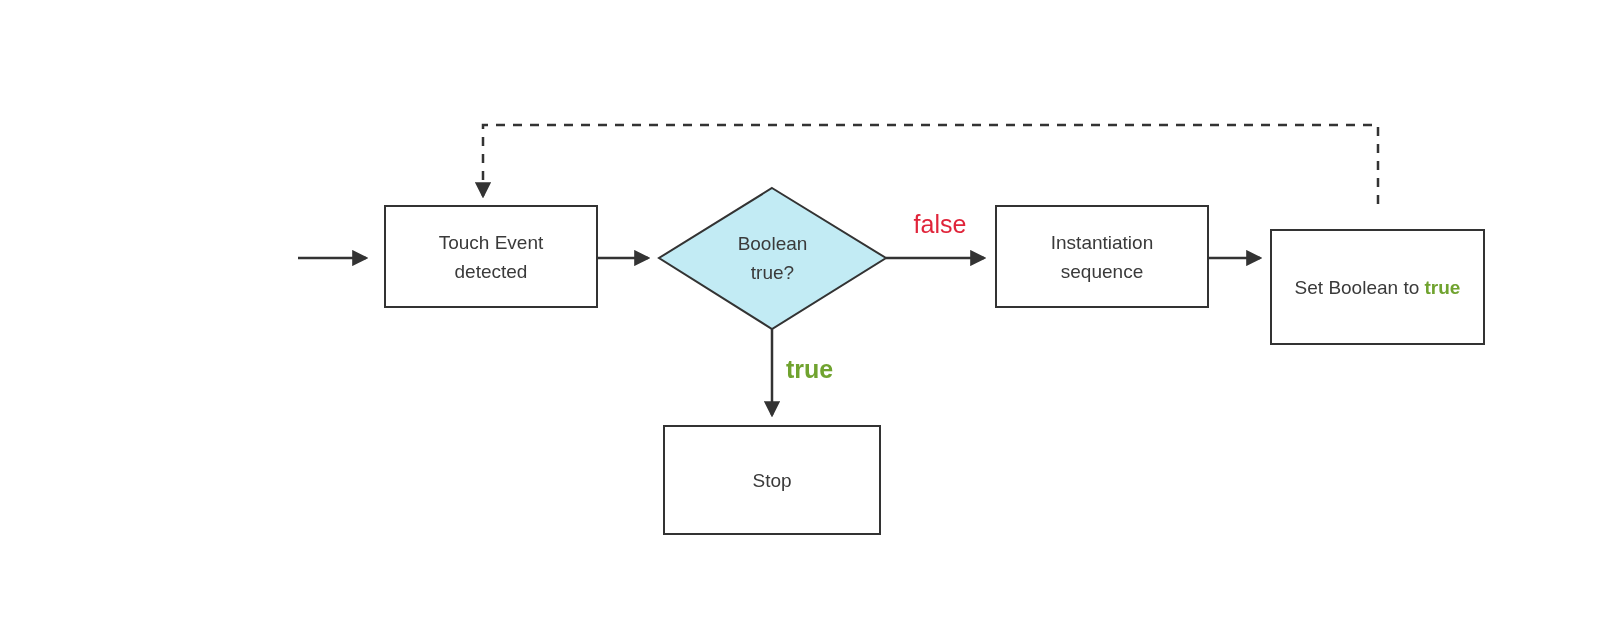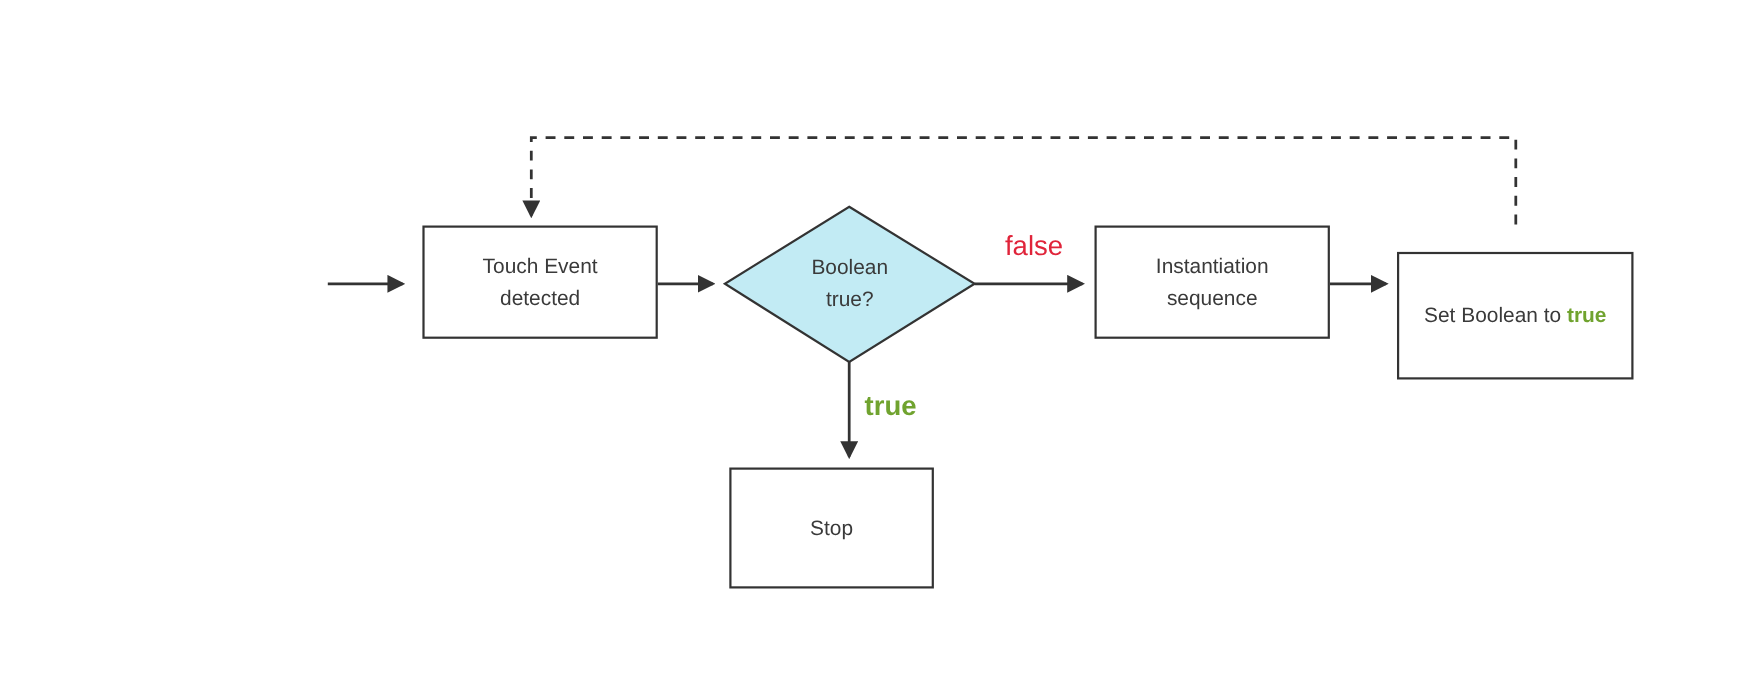--- a/index.html
+++ b/index.html
@@ -92,21 +92,21 @@
 
   <div class="node" style="left:995px; top:205px; width:214px; height:103px;">
     <div>Instantiation</div>
     <div>sequence</div>
   </div>
 
   <div class="node" style="left:1270px; top:205px; width:215px; height:116px;margin-top:24px;">
     <div><span>Set Boolean to </span><span class="green">true</span></div>
   </div>
 
-  <div class="node" style="left:663px; top:425px; width:186px; height:110px;">
+  <div class="node" style="left:663px; top:425px; width:218px; height:110px;">
     <div>Stop</div>
   </div>
 
   <div class="edge-label red" style="left:898px; top:210px; width:84px;">false</div>
 
   <div class="edge-label green" style="left:786px; top:355px; width:70px; text-align:left;">true</div>
 
 </div>
 
 </body></html>

